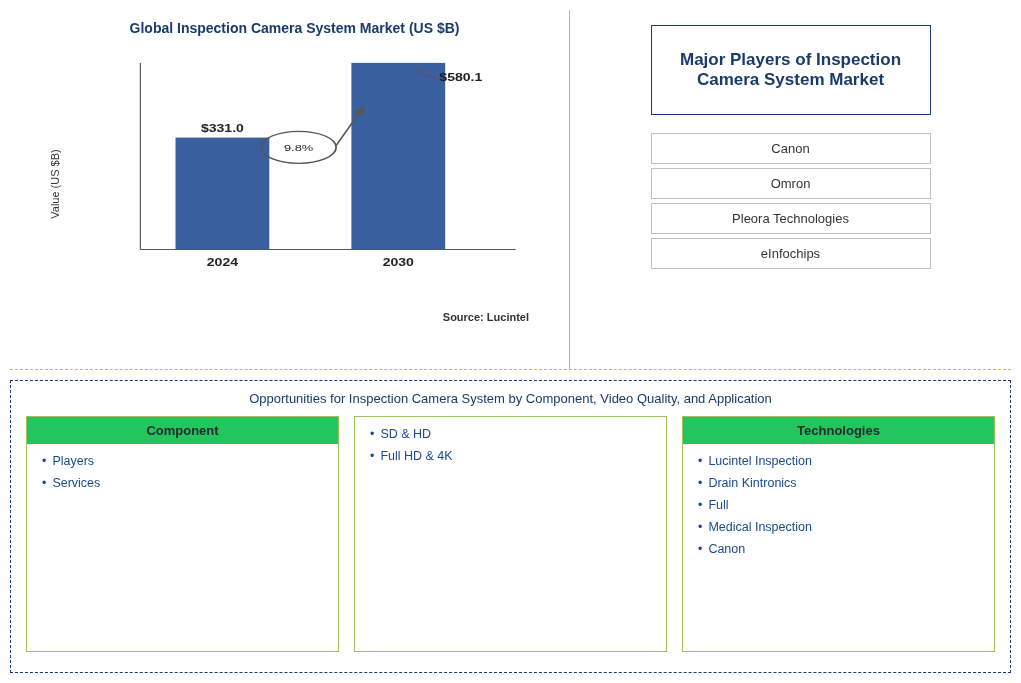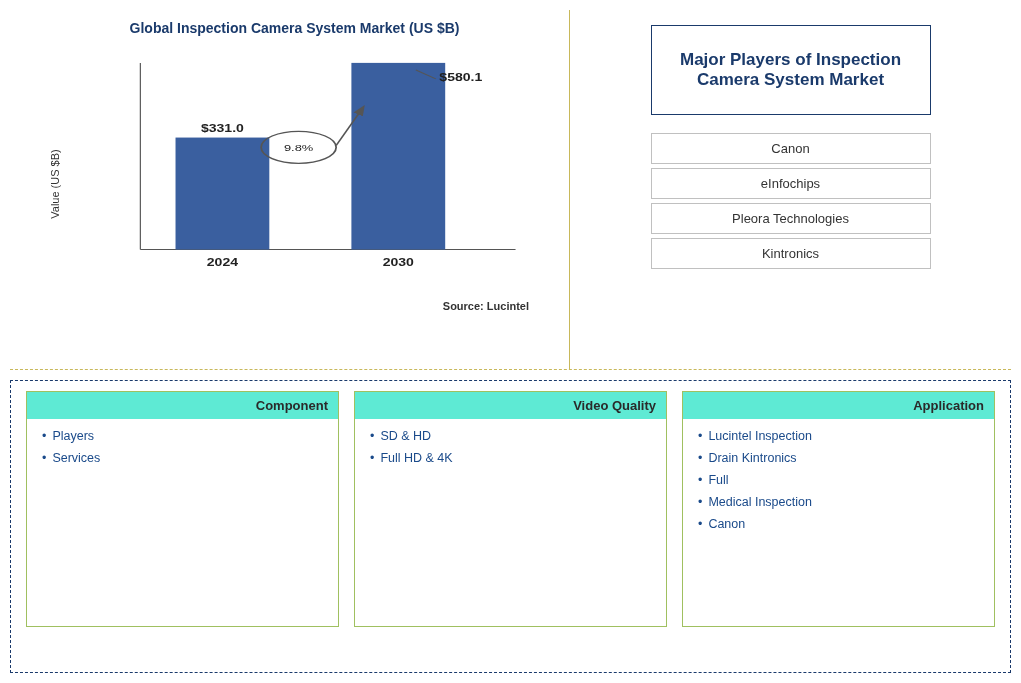--- a/index.html
+++ b/index.html
@@ -64,21 +64,21 @@
     .chart-svg-container {
       position: absolute;
       left: 30px;
       top: 10px;
       right: 10px;
       bottom: 30px;
     }
 
     .source-text {
       position: absolute;
-      bottom: 12px;
+      bottom: 1px;
       right: 20px;
       font-size: 11px;
       font-weight: bold;
       color: #333;
     }
 
     
     .players-area {
       flex: 1;
       padding: 15px 20px;
@@ -131,23 +131,23 @@
     }
 
     .column {
       flex: 1;
       display: flex;
       flex-direction: column;
       border: 1px solid #a0c060;
     }
 
     .column-header {
-      background: #5eead4;
+      background: #22c55e;
       padding: 6px 10px;
-      text-align: right;
+      text-align: center;
       font-size: 13px;
       font-weight: bold;
       color: #2a2a2a;
     }
 
     .column-body {
       padding: 10px 15px;
       flex: 1;
     }
 
@@ -222,61 +222,61 @@
           </svg>
         </div>
         <div class="source-text">Source: Lucintel</div>
       </div>
     </div>
 
     <div class="players-area">
       <div class="players-title-box">Major Players of Inspection Camera System Market</div>
 
       <div class="player-box">Canon</div>
+      <div class="player-box">Omron</div>
+      <div class="player-box">Pleora Technologies</div>
       <div class="player-box">eInfochips</div>
-      <div class="player-box">Pleora Technologies</div>
-      <div class="player-box">Kintronics</div>
     </div>
 
   </div>
 
   <div class="bottom-section">
+    <div class="opportunities-title">Opportunities for Inspection Camera System by Component, Video Quality, and Application</div>
 
     <div class="columns-container">
 
       <div class="column">
         <div class="column-header">Component</div>
         <div class="column-body">
           <div class="column-item">
             <span class="bullet">•</span>
             <span>Players</span>
           </div>
           <div class="column-item">
             <span class="bullet">•</span>
             <span>Services</span>
           </div>
         </div>
       </div>
 
       <div class="column">
-        <div class="column-header">Video Quality</div>
         <div class="column-body">
           <div class="column-item">
             <span class="bullet">•</span>
             <span>SD &amp; HD</span>
           </div>
           <div class="column-item">
             <span class="bullet">•</span>
             <span>Full HD &amp; 4K</span>
           </div>
         </div>
       </div>
 
       <div class="column">
-        <div class="column-header">Application</div>
+        <div class="column-header">Technologies</div>
         <div class="column-body">
           <div class="column-item">
             <span class="bullet">•</span>
             <span>Lucintel Inspection</span>
           </div>
           <div class="column-item">
             <span class="bullet">•</span>
             <span>Drain Kintronics</span>
           </div>
           <div class="column-item">

